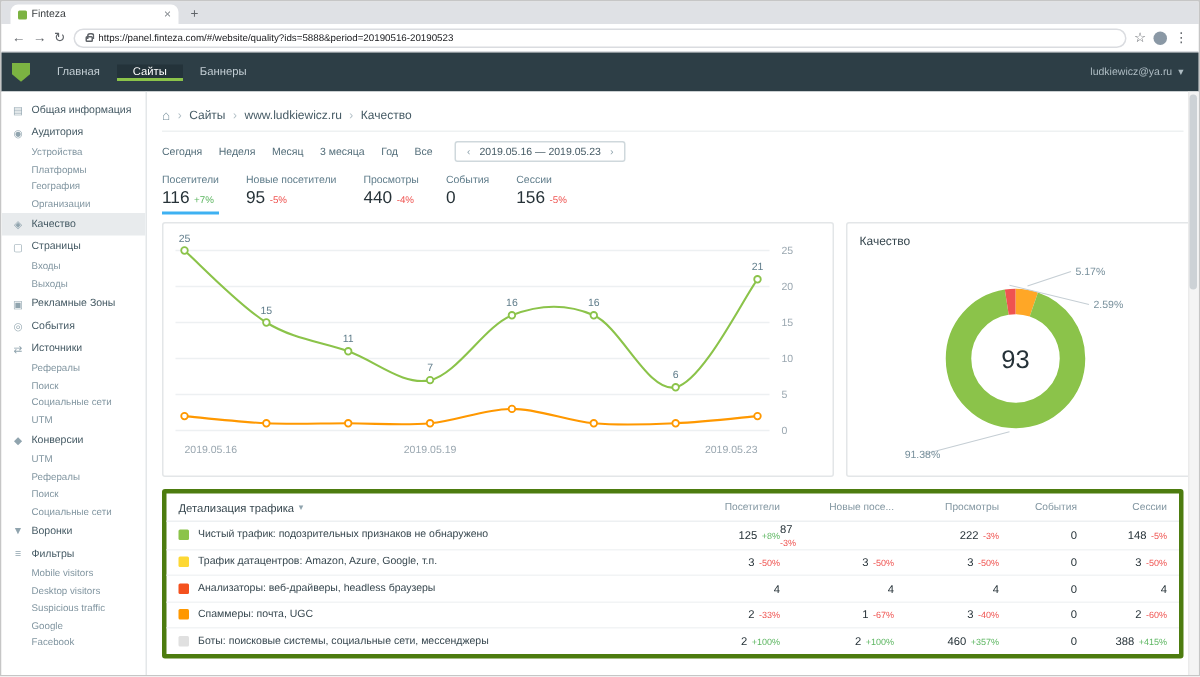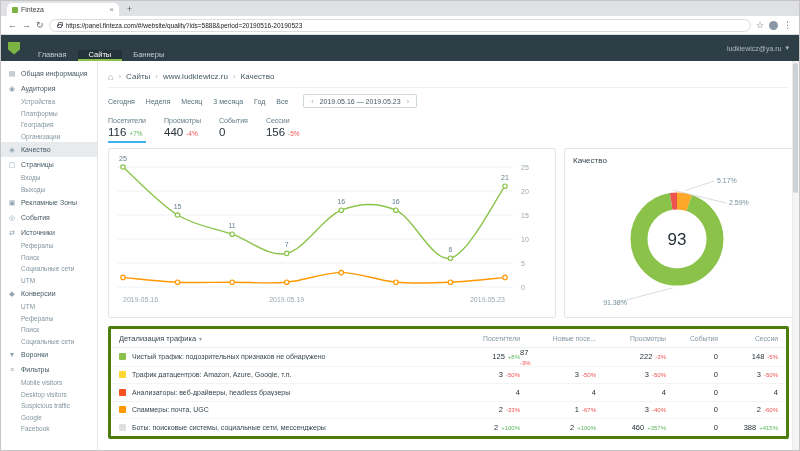--- a/index.html
+++ b/index.html
@@ -16,21 +16,21 @@
   .nav-ico{color:#5f6368;font-size:9px;line-height:1}
   .urlbox{flex:1;height:13px;border:1px solid #dadce0;border-radius:7px;background:#fff;display:flex;align-items:center;gap:4px;padding:0 7px}
   .lock{width:5px;height:4px;border:1px solid #5f6368;border-radius:1px;position:relative;margin-top:2px}
   .lock:before{content:"";position:absolute;left:0.5px;top:-3px;width:2.5px;height:3px;border:1px solid #5f6368;border-bottom:none;border-radius:2px 2px 0 0}
   .url{font-size:6.5px;color:#202124;white-space:nowrap;overflow:hidden}
   .avatar{width:9px;height:9px;border-radius:50%;background:#8a98a5;flex:none}
   
   .topnav{height:26px;background:#2d3e46;display:flex;align-items:stretch;flex:none}
   .logo{width:26px;display:flex;align-items:center;justify-content:center}
   .logo-shape{width:12px;height:13px;background:#7cb342;clip-path:polygon(0 0,100% 0,100% 62%,50% 100%,0 62%)}
-  .nav-menu{display:flex;align-items:flex-end}
+  .nav-menu{display:flex;align-items:center}
   .nav-item{display:flex;align-items:center;padding:0 11px;font-size:7.5px;color:#c3ced4;border-bottom:2px solid transparent}
   .nav-item.active{background:#24333a;color:#fff;border-bottom-color:#8bc34a}
   .nav-user{margin-left:auto;display:flex;align-items:center;gap:4px;padding:0 10px;font-size:7px;color:#aebcc3}
   
   .content{flex:1;display:flex;position:relative;overflow:hidden;background:#fff}
   .sidebar{width:97px;border-right:1px solid #e4e7e9;padding:5px 0;overflow:hidden;flex:none}
   .sb-item{display:flex;align-items:center;gap:5px;height:15px;padding:0 7px;font-size:7px;color:#455a64;white-space:nowrap}
   .sb-item.active{background:#e8ebed}
   .sb-ico{color:#90a4ae;font-size:7px;width:8px;text-align:center;flex:none}
   .sb-sub{height:11.5px;padding:0 7px 0 20px;font-size:6.5px;color:#8296a1;display:flex;align-items:center;white-space:nowrap}
@@ -210,20 +210,27 @@
           <div class="ptab">Год</div>
           <div class="ptab">Все</div>
         </div>
 
       <div class="metrics">
           <div class="metric active">
             <span class="m-label">Посетители</span>
             <div class="m-valrow">
               <span class="m-value">116</span>
               <span class="m-change up">+7%</span>
+            </div>
+          </div>
+          <div class="metric">
+            <span class="m-label">Новые посетители</span>
+            <div class="m-valrow">
+              <span class="m-value">95</span>
+              <span class="m-change down">-5%</span>
             </div>
           </div>
           <div class="metric">
             <span class="m-label">Просмотры</span>
             <div class="m-valrow">
               <span class="m-value">440</span>
               <span class="m-change down">-4%</span>
             </div>
           </div>
           <div class="metric">

